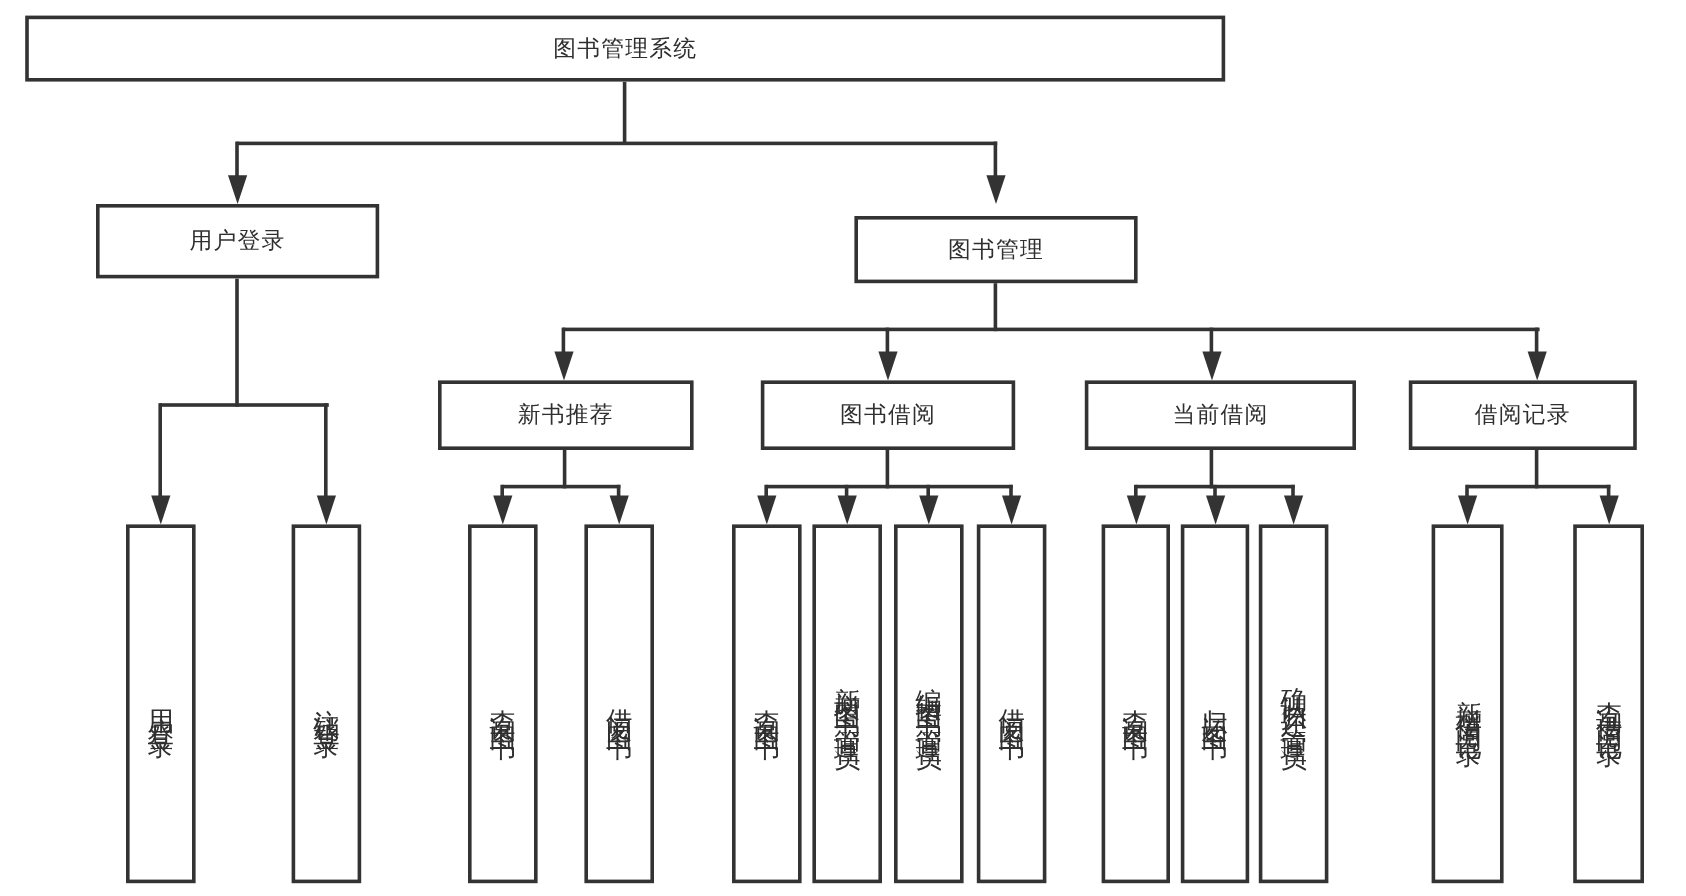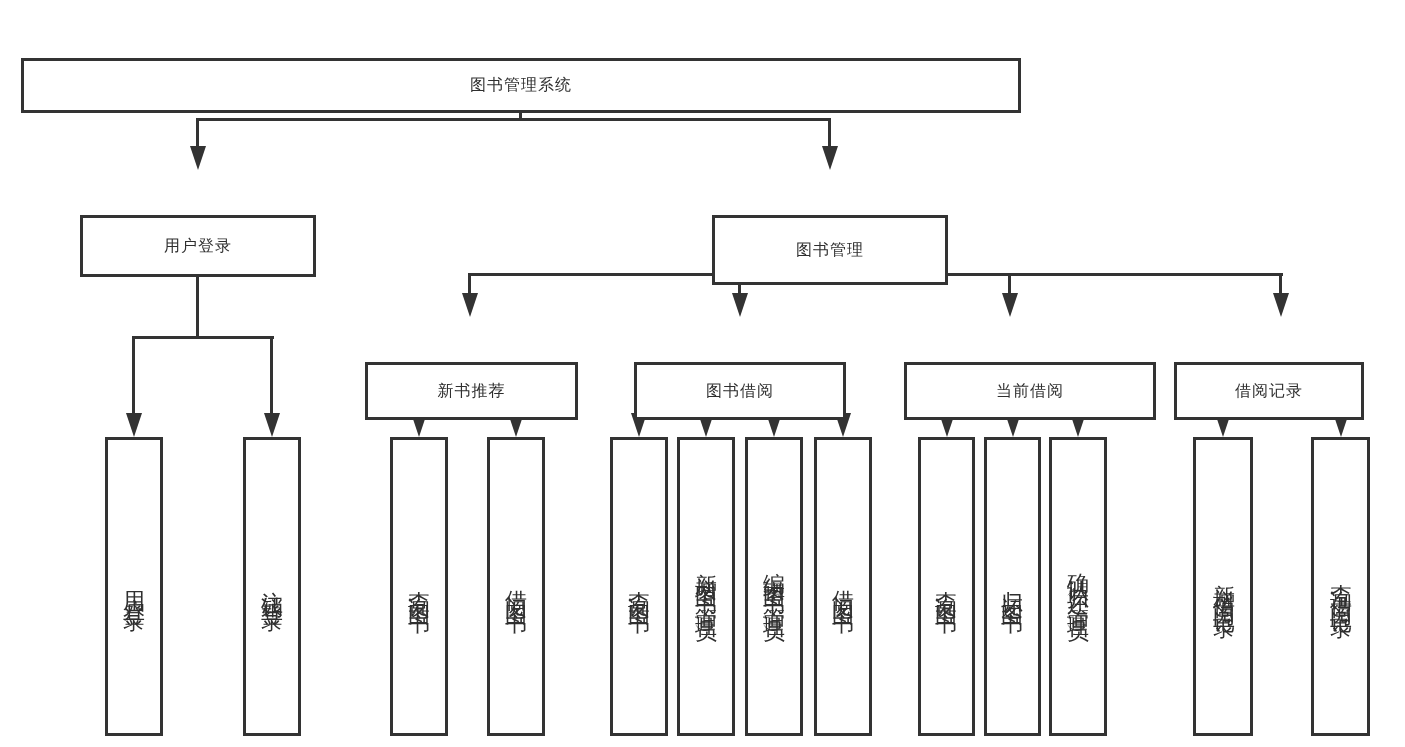--- a/index.html
+++ b/index.html
@@ -4,21 +4,21 @@
 <style>
   html,body{margin:0;padding:0;background:#ffffff;}
   .canvas{
     position:relative;width:1405px;height:747px;background:#ffffff;overflow:hidden;
     font-family:"Liberation Sans",sans-serif;color:#2f2f2f;
   }
   
   .hbox{
     position:absolute;box-sizing:border-box;border:3px solid #333333;background:#ffffff;
     display:flex;align-items:center;justify-content:center;
-    font-size:16px;letter-spacing:1px;margin-top:45px;
+    font-size:19px;letter-spacing:1px;
   }
   .vbox{
     position:absolute;box-sizing:border-box;border:3px solid #333333;background:#ffffff;
     writing-mode:vertical-rl;text-orientation:mixed;
     text-align:center;line-height:52px;
     font-size:22px;letter-spacing:7px;
   }
   
   .vline{position:absolute;width:3px;background:#333333;}
   .hline{position:absolute;height:3px;background:#333333;}
@@ -100,33 +100,33 @@
   </div>
 
   <div class="hbox" style="left:21px;top:13px;width:1000px;height:55px">
     <span>图书管理系统</span>
   </div>
 
   <div class="hbox" style="left:80px;top:170px;width:236px;height:62px">
     <span>用户登录</span>
   </div>
 
-  <div class="hbox" style="left:712px;top:170px;width:236px;height:70px">
+  <div class="hbox" style="left:712px;top:180px;width:236px;height:56px">
     <span>图书管理</span>
   </div>
 
   <div class="hbox" style="left:365px;top:317px;width:213px;height:58px">
     <span>新书推荐</span>
   </div>
 
   <div class="hbox" style="left:634px;top:317px;width:212px;height:58px">
     <span>图书借阅</span>
   </div>
 
-  <div class="hbox" style="left:904px;top:317px;width:252px;height:58px">
+  <div class="hbox" style="left:904px;top:317px;width:226px;height:58px">
     <span>当前借阅</span>
   </div>
 
   <div class="hbox" style="left:1174px;top:317px;width:190px;height:58px">
     <span>借阅记录</span>
   </div>
 
   <div class="vbox" style="left:105px;top:437px;width:58px;height:299px">用户登录</div>
 
   <div class="vbox" style="left:243px;top:437px;width:58px;height:299px">注销登录</div>

